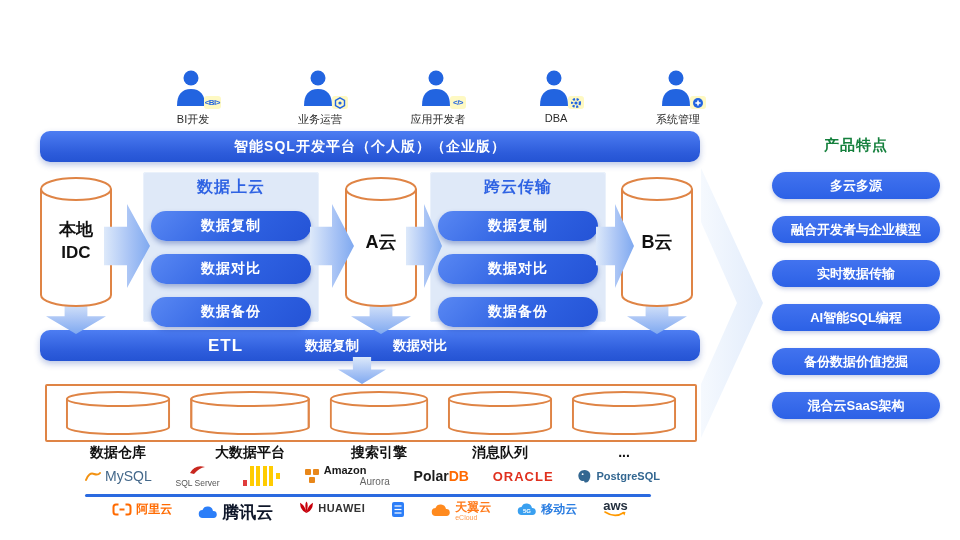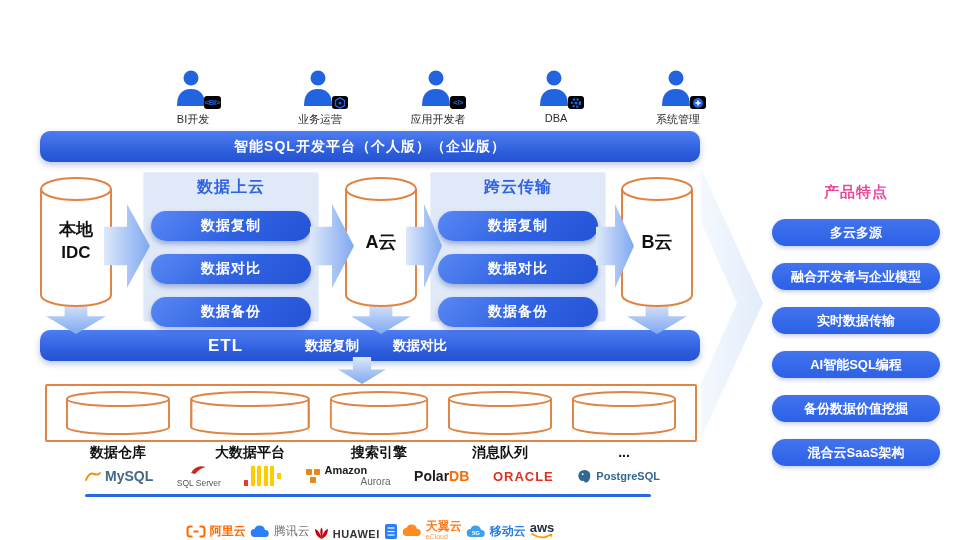--- a/index.html
+++ b/index.html
@@ -9,21 +9,21 @@
 
   
   .hdr { position:absolute; left:0; top:0; width:960px; height:57px; background:#fafafa; border-bottom:1px solid #f0f0f0; }
   .hdr-title { position:absolute; left:30px; top:19px; font-size:17px; font-weight:bold; color:#3464e4; letter-spacing:.3px; }
   .brand { position:absolute; right:22px; top:15px; display:flex; align-items:center; gap:5px; }
   .brand-name { font-size:15px; font-weight:bold; color:#27346b; }
 
   
   .role { position:absolute; top:70px; width:110px; text-align:center; }
   .person-wrap { position:relative; width:40px; height:38px; margin:0 auto; }
-  .badge { position:absolute; right:-8px; bottom:-1px; min-width:16px; height:13px; background:#000000; border-radius:3px;
+  .badge { position:absolute; right:-8px; bottom:-1px; min-width:16px; height:13px; background:#fef9c3; border-radius:3px;
            display:flex; align-items:center; justify-content:center; color:#2264e0; font-weight:bold; font-size:8px;
            letter-spacing:-.5px; padding:0 1px;margin-top:8px; }
   .role-label { margin-top:4px; font-size:11px; color:#2b2b2b; }
 
   
   .bigbar { position:absolute; left:40px; width:660px; height:31px; border-radius:10px;
             background:linear-gradient(180deg,#4d7df2 0%,#2d5cdb 70%,#2453d3 100%);
             box-shadow:0 3px 6px rgba(34,70,170,.30);
             display:flex; align-items:center; color:#fff; font-weight:bold; }
   .banner { top:131px; justify-content:center; font-size:14px; letter-spacing:1px; }
@@ -58,45 +58,45 @@
     clip-path:polygon(0 0,100% 50%,0 100%,0 80%,58% 50%,0 20%); }
 
   
   .targets { position:absolute; left:45px; top:384px; width:652px; height:58px; border:2px solid #df8445; border-radius:2px;
              background:#fff; display:flex; align-items:center; justify-content:space-between; padding:0 18px; z-index:2; }
   .tcyl { position:relative; height:46px; }
   .tcyl-label { position:absolute; left:0; right:0; top:14px; text-align:center; font-size:14px; font-weight:bold; color:#111;margin-top:40px; }
 
   
   .features { position:absolute; left:772px; top:136px; width:168px; }
-  .feat-title { text-align:center; font-size:15px; font-weight:bold; color:#ec4899; letter-spacing:1px;margin-top:47px; }
+  .feat-title { text-align:center; font-size:15px; font-weight:bold; color:#15803d; letter-spacing:1px; }
   .feat-pill { height:27px; margin-top:17px; border-radius:14px;
                background:linear-gradient(180deg,#4273ef,#2c61e6);
                box-shadow:0 2px 4px rgba(30,60,150,.25);
                display:flex; align-items:center; justify-content:center; color:#fff; font-weight:bold; font-size:13px; }
   .feat-pill:first-of-type { margin-top:13px; }
 
   
   .dbrow { position:absolute; left:85px; top:460px; width:575px; height:32px; display:flex; align-items:center; justify-content:space-between; }
   .divline { position:absolute; left:85px; top:494px; width:566px; height:3px; background:#2a6ae0; border-radius:2px; }
-  .cloudrow { position:absolute; left:40px; top:512px; width:660px; height:28px; display:flex; align-items:flex-end; justify-content:center; gap:4px; }
+  .cloudrow { position:absolute; left:40px; top:501px; width:660px; height:28px; display:flex; align-items:flex-start; justify-content:center; gap:26px; }
   .lg { display:flex; align-items:center; gap:4px; }
   .lg-col { display:flex; flex-direction:column; align-items:flex-start; line-height:1.05; }
-  .t-mysql { font-size:14px; font-weight:bold; color:#44688a; }
+  .t-mysql { font-size:14px; font-weight:normal; color:#44688a; }
   .t-sqlsrv { font-size:8.5px; color:#555; }
   .chbars { display:flex; align-items:flex-end; gap:2.5px; height:20px; }
   .chbars i { display:block; width:4px; background:#ffcc01; }
   .t-amz { font-size:11px; font-weight:bold; color:#1a1a1a; }
   .t-aurora { font-size:10px; color:#666;margin-left:36px; }
   .t-polar { font-size:14px; font-weight:bold; color:#1c1c1c; }
   .t-polar-db { color:#ff6a00; }
   .t-oracle { font-size:13px; font-weight:bold; color:#e0301e; letter-spacing:1px; }
   .t-pg { font-size:11px; font-weight:bold; color:#336791; }
   .t-ali { font-size:12px; font-weight:bold; color:#ff6a00; }
-  .t-tencent { font-size:12px; font-weight:normal; color:#737373; }
+  .t-tencent { font-size:17px; font-weight:bold; color:#0f172a; }
   .t-huawei { font-size:11px; font-weight:bold; color:#333; letter-spacing:.5px; }
   .t-tianyi { font-size:12px; font-weight:bold; color:#ff7a1a; }
   .t-tianyi-sub { font-size:7px; color:#ff9a4d; }
   .t-mobile { font-size:12px; font-weight:bold; color:#2a7de1; }
   .t-aws { font-size:13px; font-weight:bold; color:#232f3e; line-height:.8; }
 </style>
 </head>
 <body>
 
 <div class="stage">

